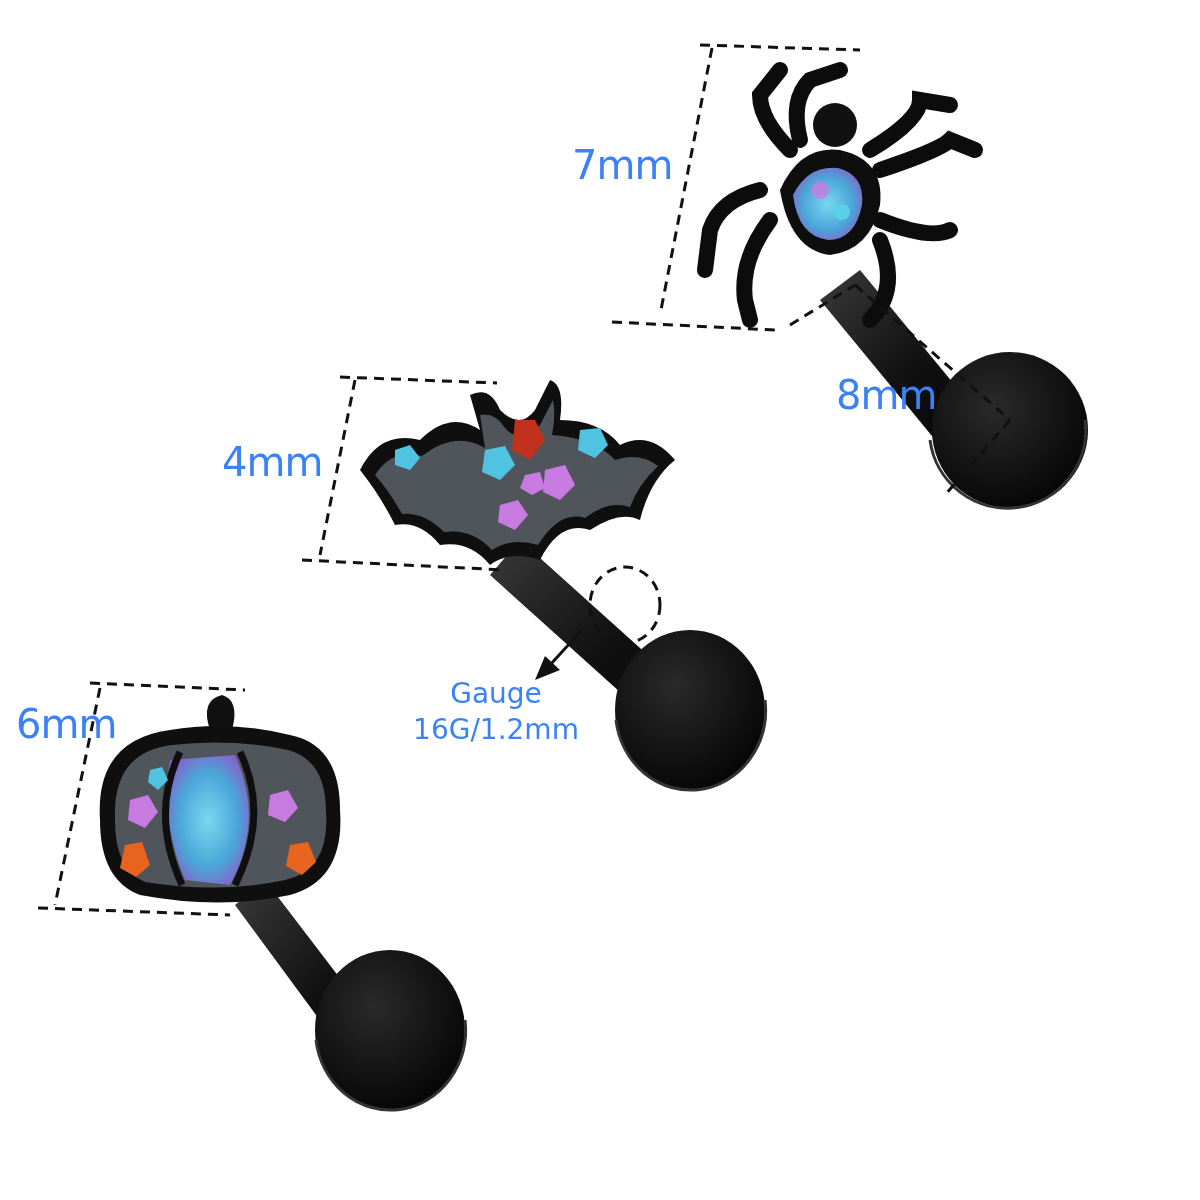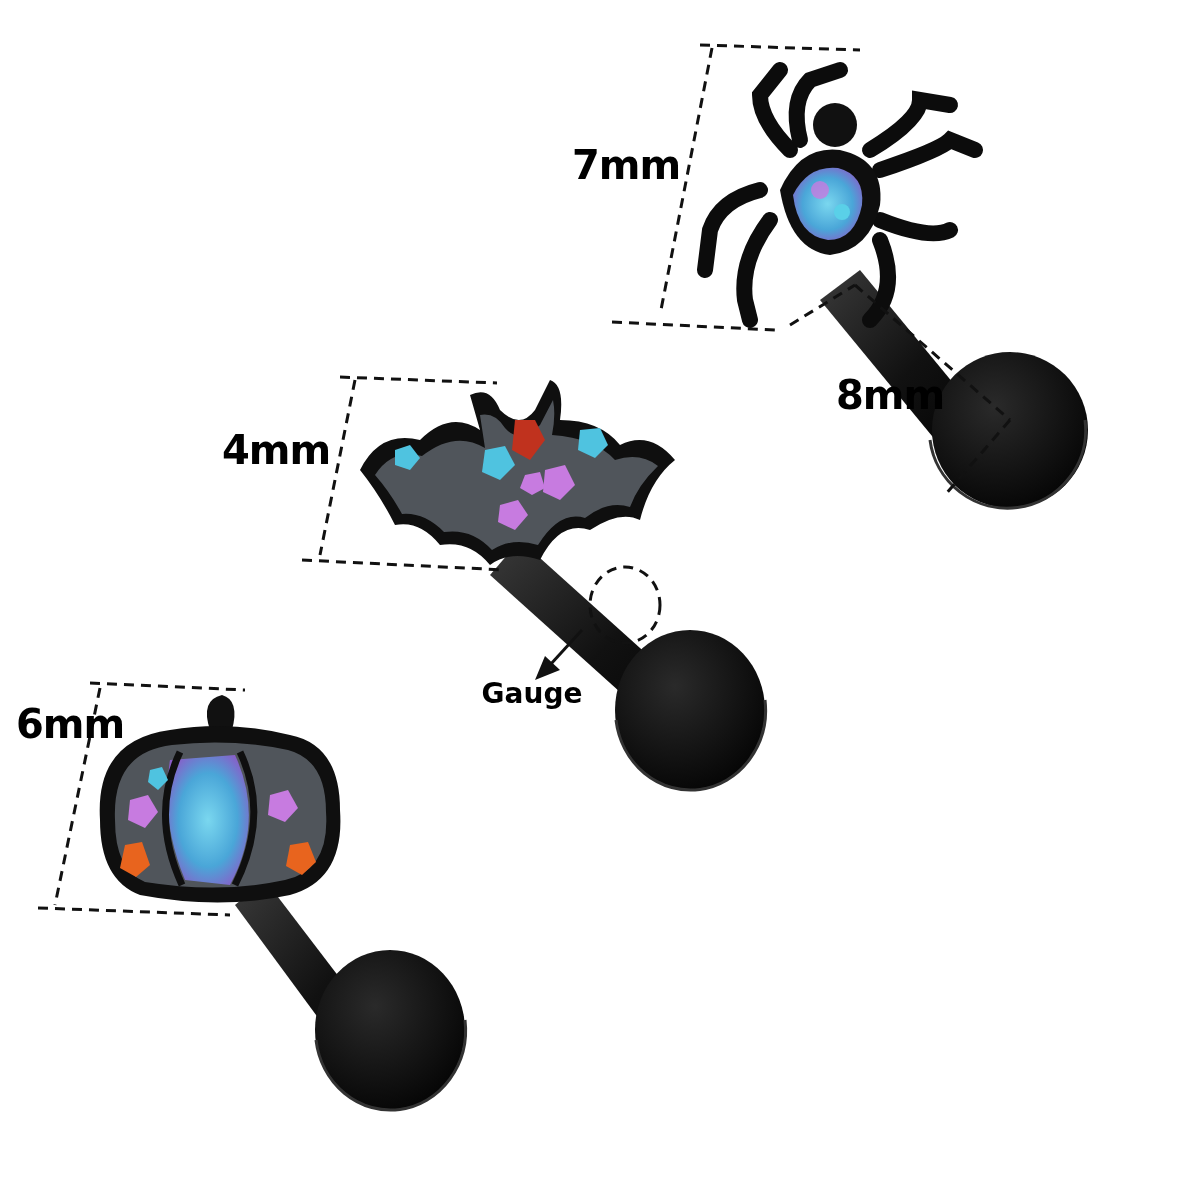--- a/index.html
+++ b/index.html
@@ -1,17 +1,17 @@
 <!DOCTYPE html>
 <html><head>
 <meta charset="utf-8">
 <style>
   html,body{margin:0;padding:0;background:#ffffff;}
   body{width:1200px;height:1200px;position:relative;overflow:hidden;font-family:"DejaVu Sans","Liberation Sans",sans-serif;}
-  .lbl{position:absolute;color:#000000;font-size:40px;letter-spacing:-1px;font-weight:bold;}
+  .lbl{position:absolute;color:#3b82f6;font-size:40px;letter-spacing:-1px;}
   .small{font-size:28px;text-align:center;line-height:36px;letter-spacing:0;}
   svg{position:absolute;left:0;top:0;}
 </style>
 </head>
 <body>
 
 <svg width="1200" height="1200" viewBox="0 0 1200 1200">
   <defs>
     <linearGradient id="metal" x1="0" y1="0" x2="1" y2="1">
       <stop offset="0" stop-color="#3a3a3a"></stop>
@@ -116,18 +116,19 @@
 
   <g stroke="#111" stroke-width="3" stroke-dasharray="10 7" fill="none">
     <line x1="90" y1="683" x2="245" y2="690"></line>
     <line x1="100" y1="688" x2="55" y2="905"></line>
     <line x1="38" y1="908" x2="230" y2="915"></line>
   </g>
 </svg>
 
 <div class="lbl" style="left:572px;top:142px;">7mm</div>
 <div class="lbl" style="left:836px;top:372px;">8mm</div>
-<div class="lbl" style="left:222px;top:427px;">4mm</div>
+<div class="lbl" style="left:222px;top:439px;">4mm</div>
 <div class="lbl" style="left:16px;top:701px;">6mm</div>
 
-<div class="lbl small" style="left:432px;top:676px;width:200px;">
+<div class="lbl small" style="left:396px;top:676px;width:200px;">
   <div>Gauge</div>
+  <div>16G/1.2mm</div>
 </div>
 
 </body></html>

